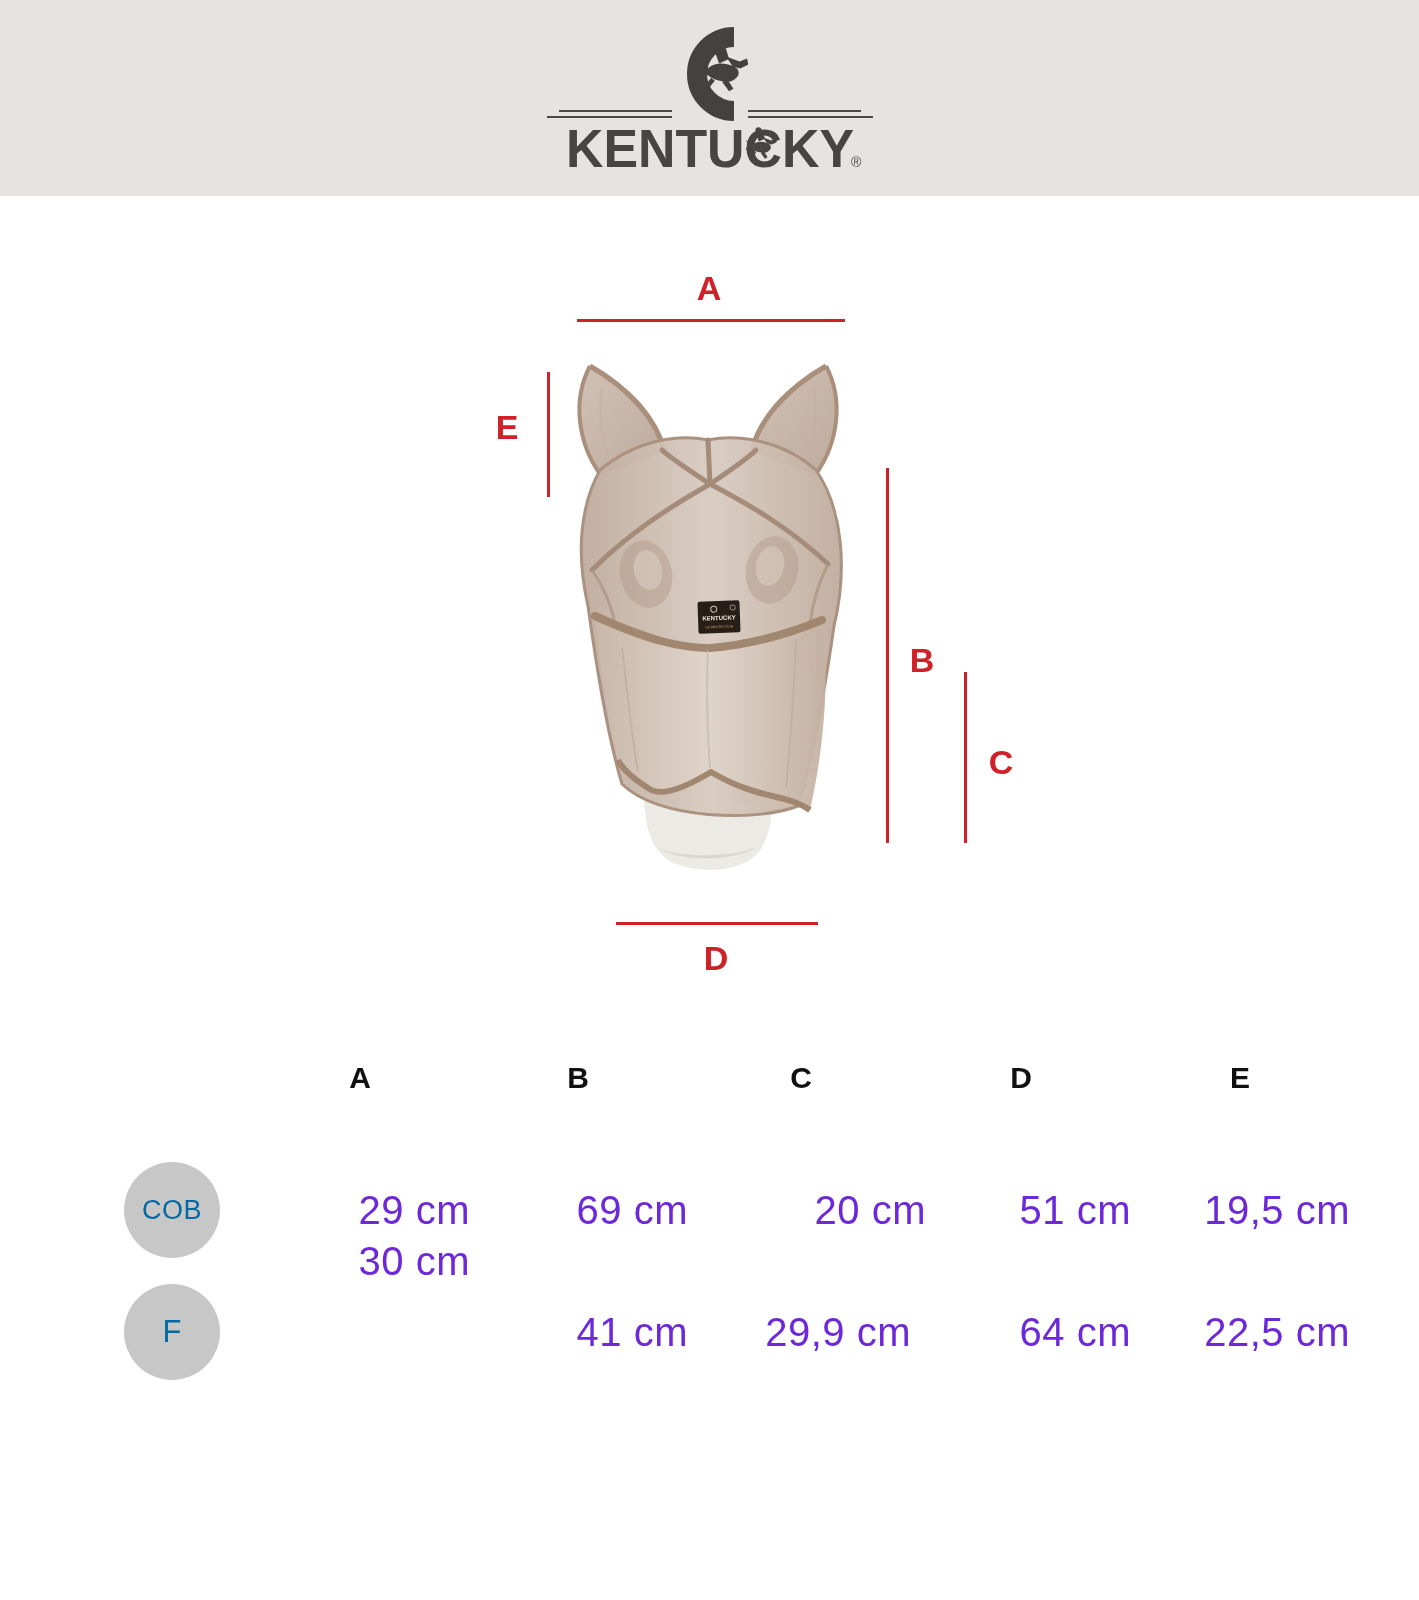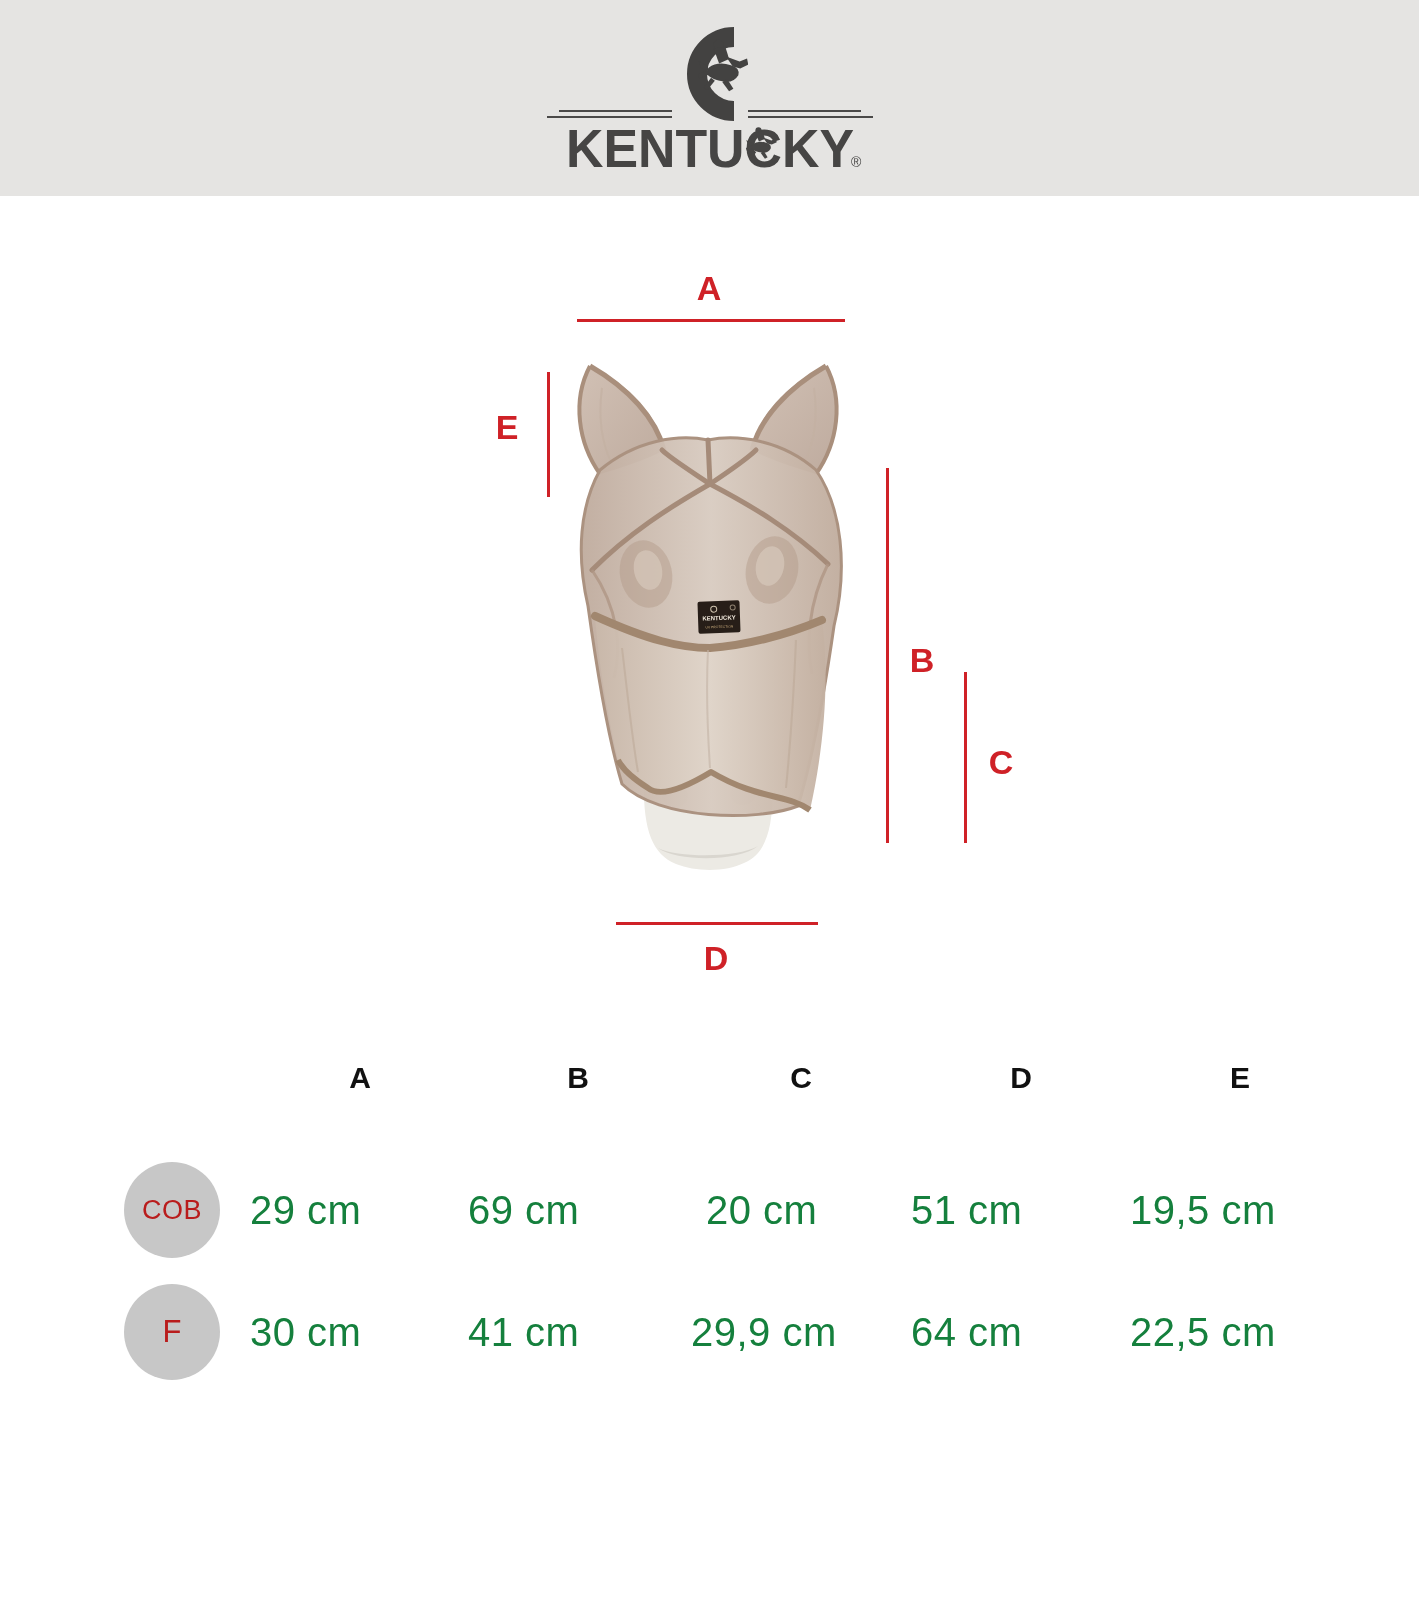--- a/index.html
+++ b/index.html
@@ -39,27 +39,27 @@
   .lab-B{left:892px;top:638px;}
   .lab-C{left:971px;top:740px;}
   .lab-D{left:686px;top:936px;}
   .mask-art{position:absolute;left:558px;top:348px;width:300px;height:532px;}
   
   .th-cell{
     position:absolute;width:220px;text-align:center;line-height:40px;
     font-size:30px;font-weight:700;color:#111111;
   }
   .td-cell{
-    position:absolute;width:220px;text-align:left;line-height:56px;
-    font-size:40px;font-weight:500;color:#15803d;letter-spacing:.5px;
+    position:absolute;width:220px;text-align:right;line-height:56px;
+    font-size:40px;font-weight:500;color:#6d28d9;letter-spacing:.5px;
   }
   .size-circle{
     position:absolute;width:96px;height:96px;border-radius:50%;
     background:#c7c7c7;display:flex;align-items:center;justify-content:center;
-    color:#b91c1c;
+    color:#0369a1;
   }
   .size-circle.cob{left:124px;top:1162px;font-size:27px;letter-spacing:.5px;}
   .size-circle.f{left:124px;top:1284px;font-size:31px;}
 </style>
 </head>
 <body>
 
 <div class="page">
 
   <div class="header">
@@ -201,20 +201,20 @@
     </div>
     <div class="td-cell" style="left:250px;top:1182px">29 cm</div>
     <div class="td-cell" style="left:468px;top:1182px">69 cm</div>
     <div class="td-cell" style="left:706px;top:1182px">20 cm</div>
     <div class="td-cell" style="left:911px;top:1182px">51 cm</div>
     <div class="td-cell" style="left:1130px;top:1182px">19,5 cm</div>
 
     <div class="size-circle f">
       <span>F</span>
     </div>
-    <div class="td-cell" style="left:250px;top:1304px">30 cm</div>
+    <div class="td-cell" style="left:250px;top:1233px">30 cm</div>
     <div class="td-cell" style="left:468px;top:1304px">41 cm</div>
     <div class="td-cell" style="left:691px;top:1304px">29,9 cm</div>
     <div class="td-cell" style="left:911px;top:1304px">64 cm</div>
     <div class="td-cell" style="left:1130px;top:1304px">22,5 cm</div>
   </div>
 
 </div>
 
 </body></html>

